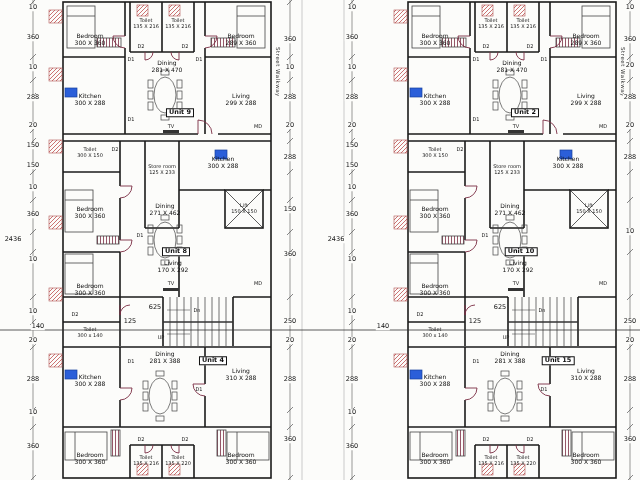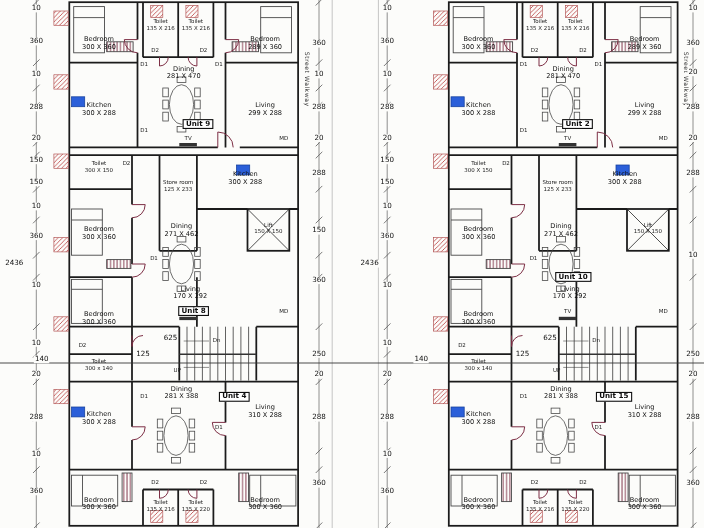--- a/index.html
+++ b/index.html
@@ -222,21 +222,21 @@
       <div class="lbl tiny" style="left: 101px; top: 461px;">Toilet
 135 X 216</div>
       <div class="lbl tiny" style="left: 133px; top: 461px;">Toilet
 135 X 220</div>
       <div class="lbl" style="left: 45px; top: 459px;">Bedroom
 300 X 360</div>
       <div class="lbl" style="left: 196px; top: 459px;">Bedroom
 300 X 360</div>
       <div class="lbl vert" style="left: 233px; top: 72px;">Street Walkway</div>
       <div class="lbl unit" style="left: 135px; top: 113px;">Unit 9</div>
-      <div class="lbl unit" style="left: 131px; top: 252px; margin-top: 31px;">Unit 8</div>
+      <div class="lbl unit" style="left: 131px; top: 252px;">Unit 8</div>
       <div class="lbl unit" style="left: 168px; top: 361px;">Unit 4</div>
     </div>
   <div class="labels" style="left:390px">
       <div class="lbl tiny" style="left: 101px; top: 24px;">Toilet
 135 X 216</div>
       <div class="lbl tiny" style="left: 133px; top: 24px;">Toilet
 135 X 216</div>
       <div class="lbl tiny" style="left: 96px; top: 47px;">D2</div>
       <div class="lbl tiny" style="left: 140px; top: 47px;">D2</div>
       <div class="lbl" style="left: 45px; top: 40px;">Bedroom

